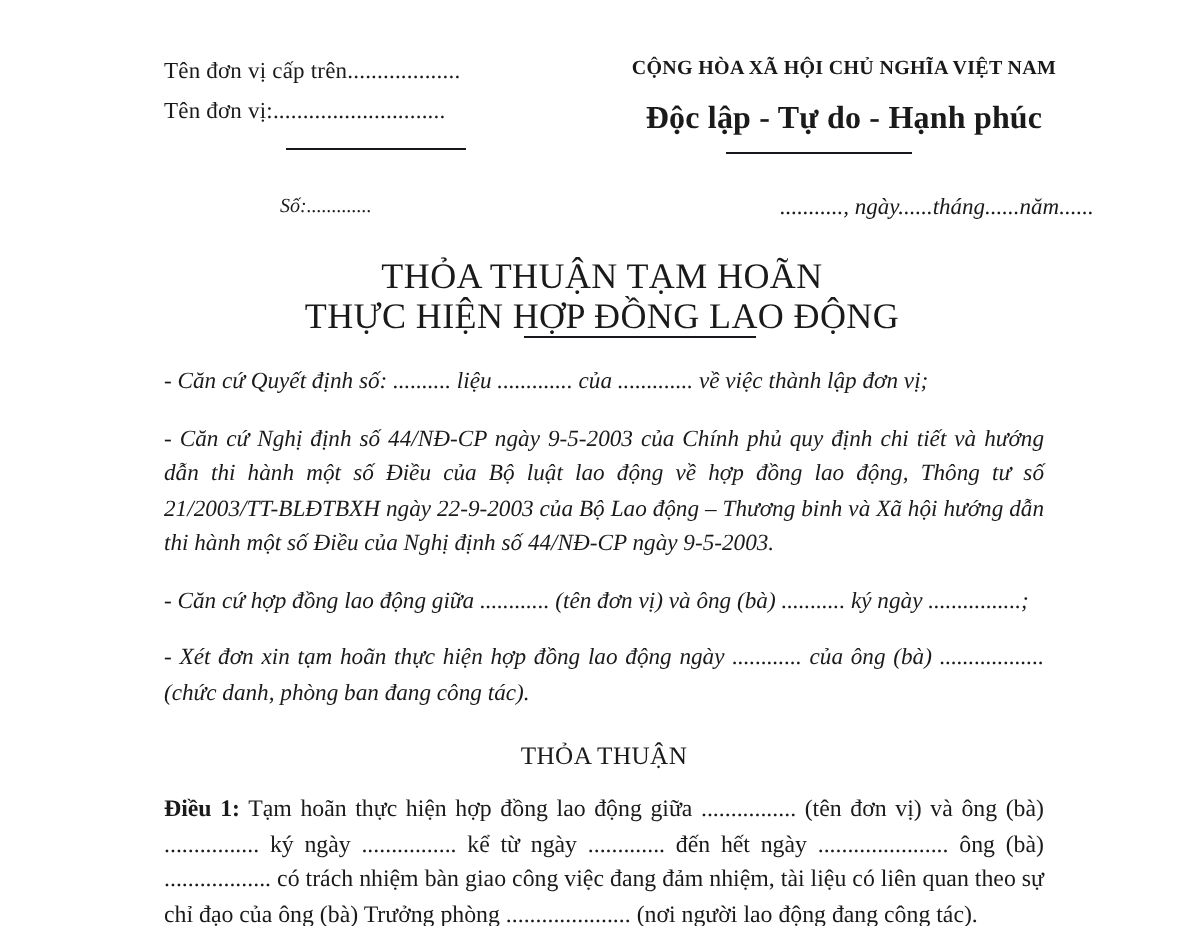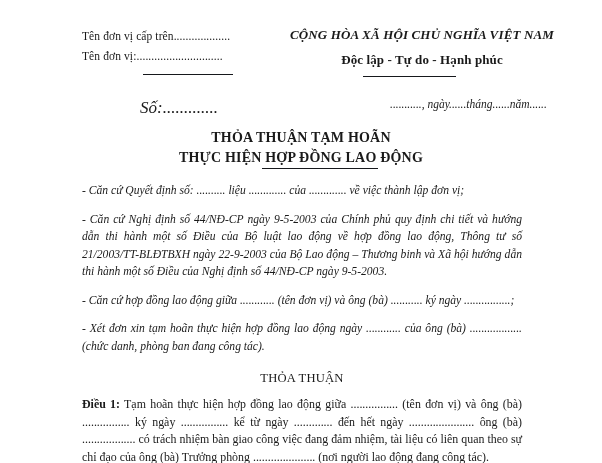--- a/index.html
+++ b/index.html
@@ -56,29 +56,28 @@
   }
 
   .nation-block {
     position: absolute;
     left: 262px;
     top: 0;
     width: 320px;
     text-align: center;
   }
   .nation-title {
-    font-size: 13px;
+    font-size: 10px;
     font-weight: bold;
     line-height: 18px;
     letter-spacing: 0.15px;
     white-space: nowrap;
-    font-style: italic;
   }
   .nation-motto {
-    font-size: 13px;
+    font-size: 16px;
     font-weight: bold;
     line-height: 20px;
     margin-top: 6px;
     letter-spacing: 0.1px;
     white-space: nowrap;
   }
   .nation-rule {
     position: absolute;
     left: 101px;
     top: 50px;
@@ -92,21 +91,21 @@
     position: absolute;
     top: 98px;
     left: 0;
     right: 0;
     height: 20px;
   }
   .doc-number {
     position: absolute;
     left: 140px;
     top: 0;
-    font-size: 17px;
+    font-size: 10px;
     font-style: italic;
     white-space: nowrap;
   }
   .doc-date {
     position: absolute;
     left: 390px;
     top: 0;
     font-size: 11.5px;
     font-style: italic;
     white-space: nowrap;
@@ -115,22 +114,22 @@
   
   .title-block {
     position: absolute;
     top: 128px;
     left: 0;
     right: 0;
     text-align: center;
   }
   .doc-title-1,
   .doc-title-2 {
-    font-size: 14px;
-    font-weight: bold;
+    font-size: 18px;
+    font-weight: normal;
     line-height: 20px;
     letter-spacing: 0.2px;
     white-space: nowrap;
   }
   .title-rule {
     position: absolute;
     left: 262px;
     top: 40px;
     width: 116px;
     height: 1.4px;

